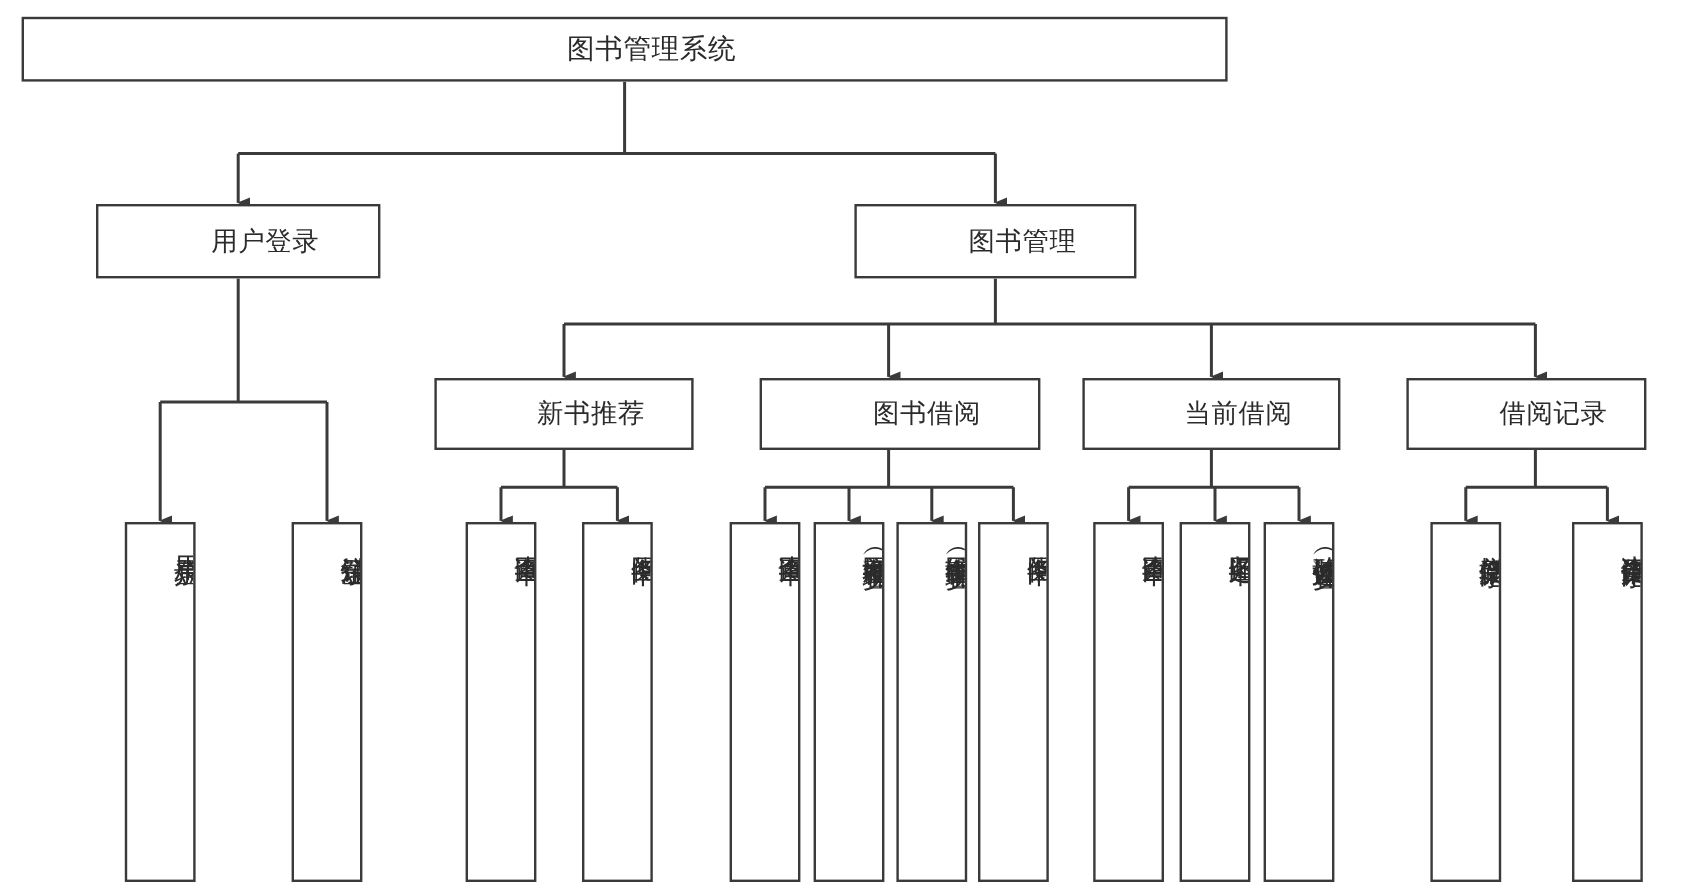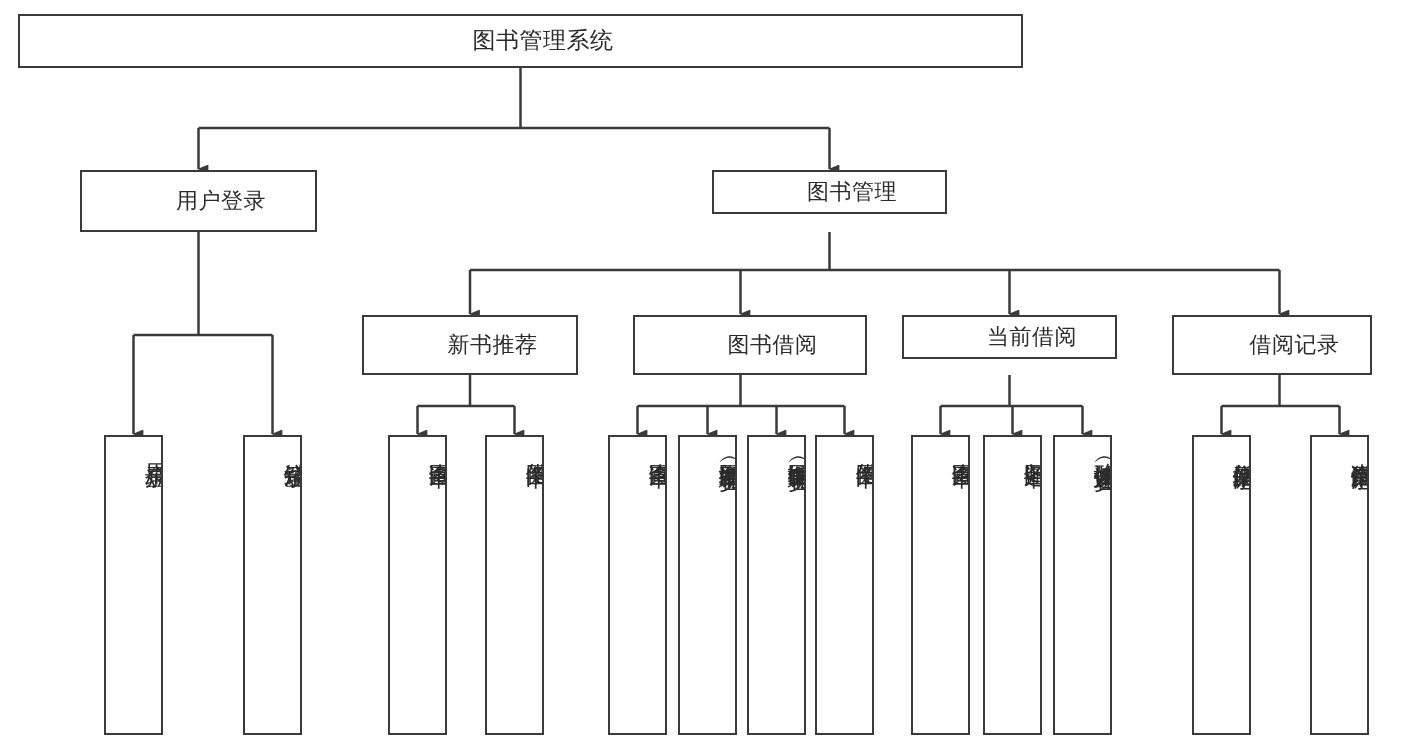--- a/index.html
+++ b/index.html
@@ -115,30 +115,30 @@
       <line x1="1221.5" y1="406" x2="1221.5" y2="434" stroke="#3a3a3a" stroke-width="2.5" marker-end="url(#arrow)"></line>
       <line x1="1339.5" y1="406" x2="1339.5" y2="434" stroke="#3a3a3a" stroke-width="2.5" marker-end="url(#arrow)"></line>
     </svg>
   <div id="nodes">
       <div class="node horizontal root" style="left: 18px; top: 14px; width: 1005px; height: 54px; border-color: rgb(58, 58, 58);">
         <div class="label" style="color: rgb(43, 43, 43);">图书管理系统</div>
       </div>
       <div class="node horizontal" style="left: 80px; top: 170px; width: 237px; height: 62px; border-color: rgb(58, 58, 58);">
         <div class="label" style="color: rgb(43, 43, 43);">用户登录</div>
       </div>
-      <div class="node horizontal" style="left: 712px; top: 170px; width: 235px; height: 44px; border-color: rgb(58, 58, 58);">
+      <div class="node horizontal" style="left: 712px; top: 170px; width: 235px; height: 62px; border-color: rgb(58, 58, 58);">
         <div class="label" style="color: rgb(43, 43, 43);">图书管理</div>
       </div>
       <div class="node horizontal" style="left: 362px; top: 315px; width: 216px; height: 60px; border-color: rgb(58, 58, 58);">
         <div class="label" style="color: rgb(43, 43, 43); text-align: right;">新书推荐</div>
       </div>
       <div class="node horizontal" style="left: 633px; top: 315px; width: 234px; height: 60px; border-color: rgb(58, 58, 58);">
         <div class="label" style="color: rgb(43, 43, 43);">图书借阅</div>
       </div>
-      <div class="node horizontal" style="left: 902px; top: 315px; width: 215px; height: 44px; border-color: rgb(58, 58, 58);">
+      <div class="node horizontal" style="left: 902px; top: 315px; width: 215px; height: 60px; border-color: rgb(58, 58, 58);">
         <div class="label" style="color: rgb(43, 43, 43);">当前借阅</div>
       </div>
       <div class="node horizontal" style="left: 1172px; top: 315px; width: 200px; height: 60px; border-color: rgb(58, 58, 58);">
         <div class="label" style="color: rgb(43, 43, 43);">借阅记录</div>
       </div>
       <div class="node vertical" style="left: 104px; top: 435px; width: 59px; height: 300px; border-color: rgb(58, 58, 58);">
         <div class="label" style="color: rgb(43, 43, 43);">用户登录</div>
       </div>
       <div class="node vertical" style="left: 243px; top: 435px; width: 59px; height: 300px; border-color: rgb(58, 58, 58);">
         <div class="label" style="color: rgb(43, 43, 43);">注销登录</div>

